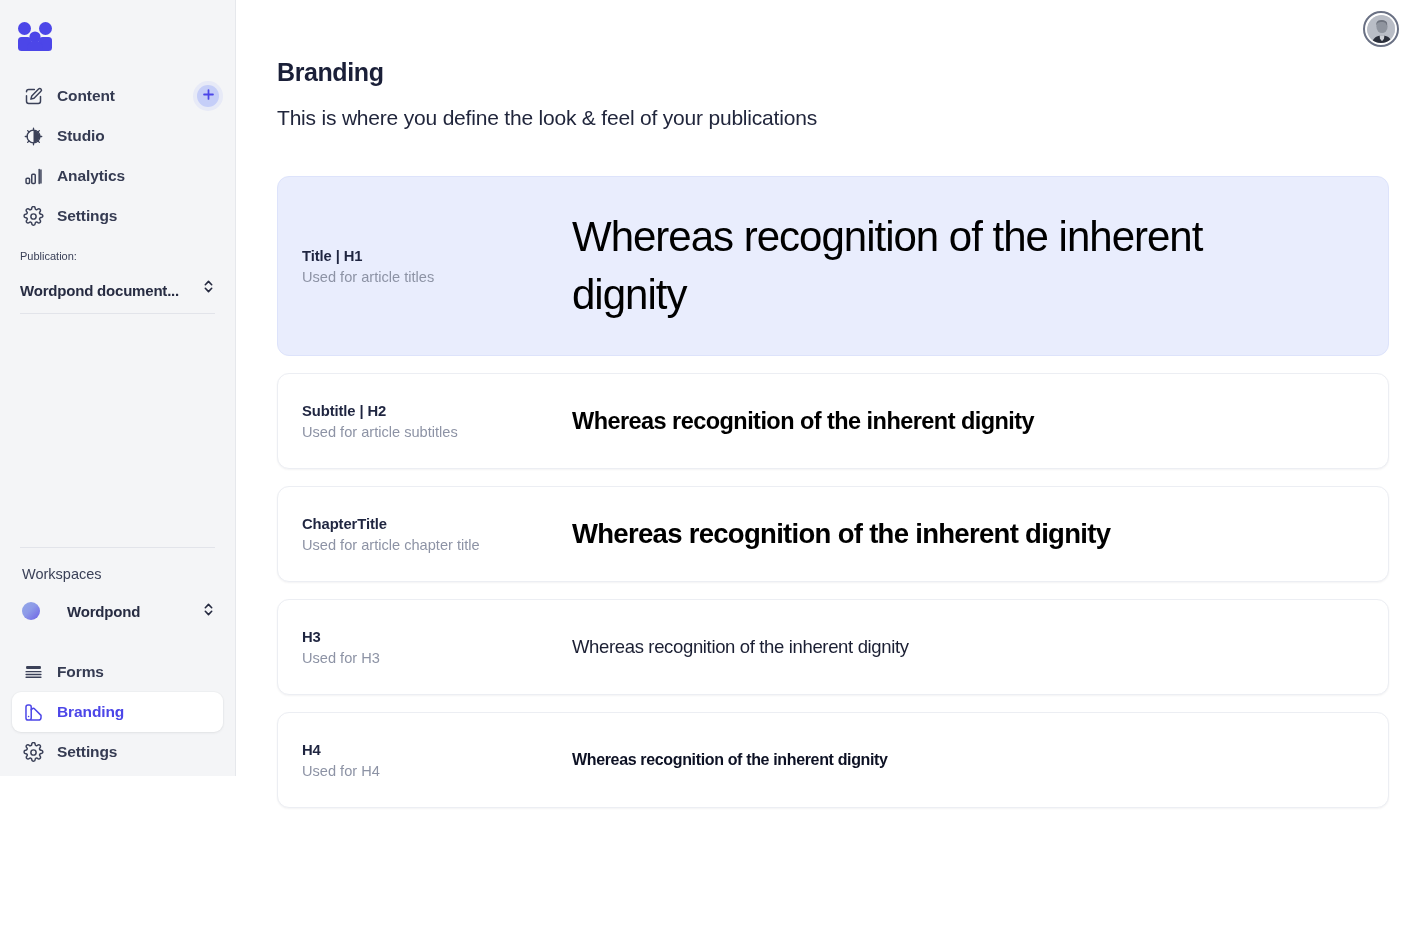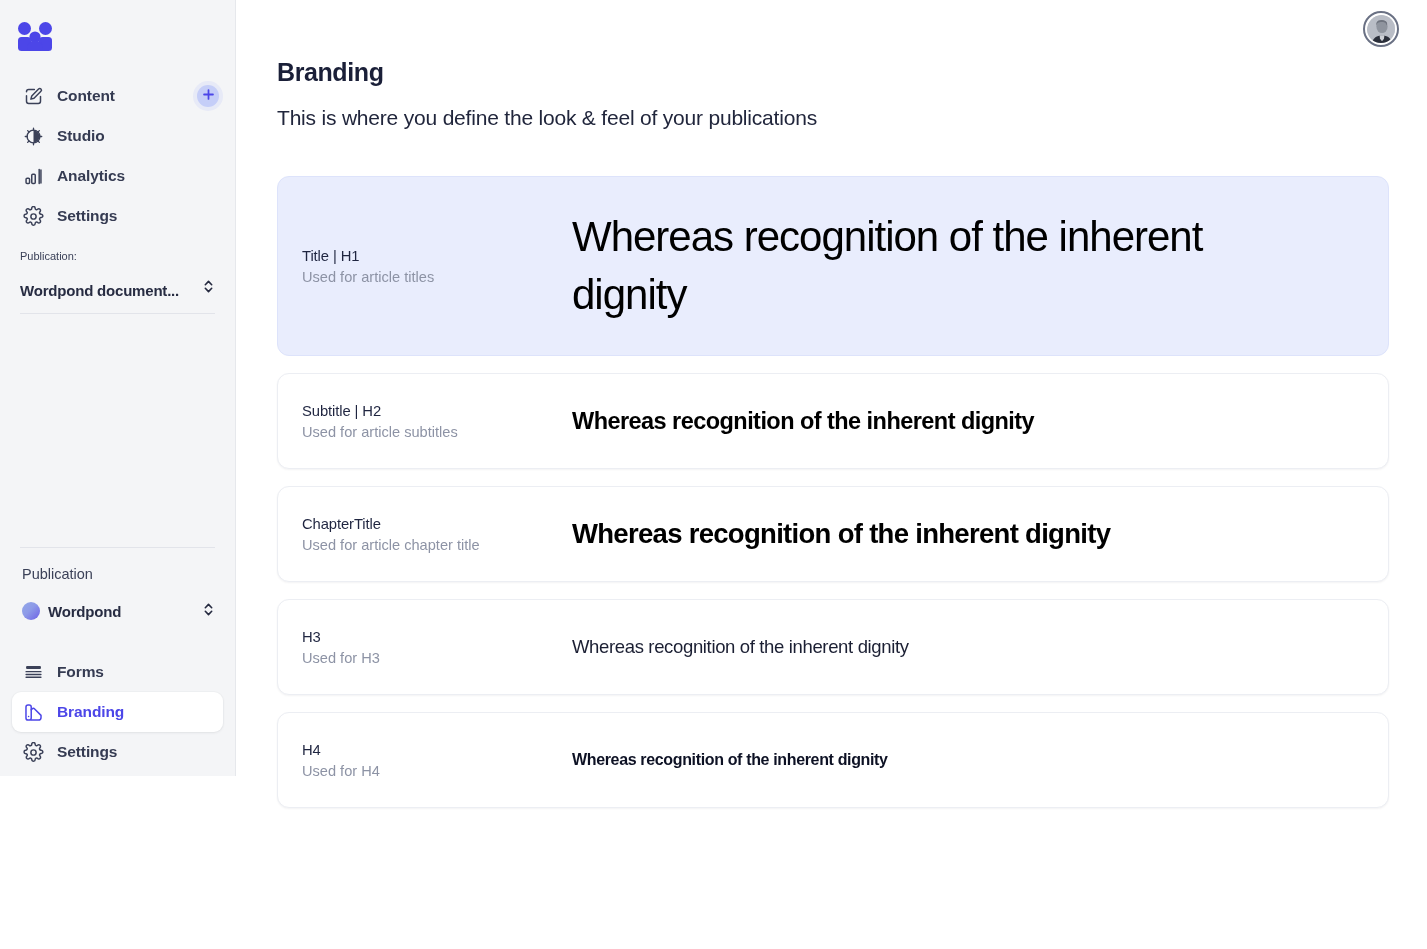--- a/index.html
+++ b/index.html
@@ -119,21 +119,21 @@
   }
   .workspace-row {
     display: flex;
     align-items: center;
     justify-content: space-between;
     padding: 0 20px 0 22px;
     height: 30px;
     cursor: pointer;
     margin-bottom: 26px;
   }
-  .ws-left { display: flex; align-items: center; gap: 8px; }
+  .ws-left { display: flex; align-items: center; gap: 27px; }
   .ws-dot {
     width: 18px; height: 18px; border-radius: 50%;
     background: linear-gradient(135deg, #93a8e8 0%, #8d9ae8 45%, #6d5fe6 100%);
     flex: none;
   }
   .ws-name {
     font-size: 15px; font-weight: 700; color: #272c42; letter-spacing: -0.2px;
   }
 
   .nav-bottom { padding: 0 12px; }
@@ -241,21 +241,21 @@
     min-height: 180px;
   }
 
   .card-meta {
     width: 270px;
     min-width: 270px;
     padding-right: 20px;
   }
   .card-meta-name {
     font-size: 14.8px;
-    font-weight: 400;
+    font-weight: 700;
     color: #1f2540;
     letter-spacing: -0.1px;
     margin-bottom: 5px;
   }
   .card-meta-desc {
     font-size: 14.6px;
     color: #8d93a5;
     font-weight: 400;
   }
 
@@ -385,21 +385,21 @@
           </svg>
         </span>
       </div>
     </div>
 
     <div class="spacer"></div>
 
     <div class="sidebar-bottom">
       <div class="bottom-divider"></div>
 
-      <div class="workspaces-label">Publication</div>
+      <div class="workspaces-label">Workspaces</div>
 
       <div class="workspace-row">
         <span class="ws-left">
           <span class="ws-dot"></span>
           <span class="ws-name">Wordpond</span>
         </span>
         <span>
           <svg width="13" height="17" viewBox="0 0 12 16" fill="none" stroke="#252a40" stroke-width="1.5" stroke-linecap="round" stroke-linejoin="round">
             <path d="M3 6.3 6 3.2l3 3.1"></path>
             <path d="M3 9.7 6 12.8l3-3.1"></path>

